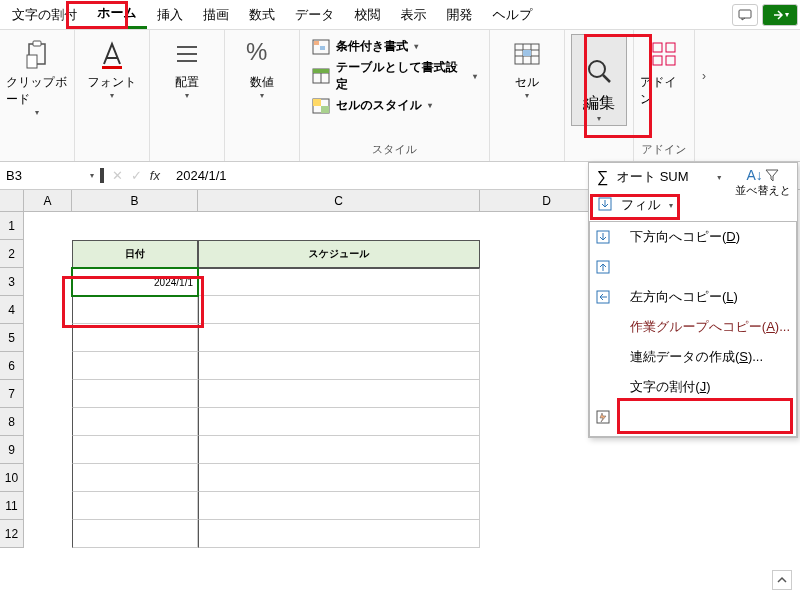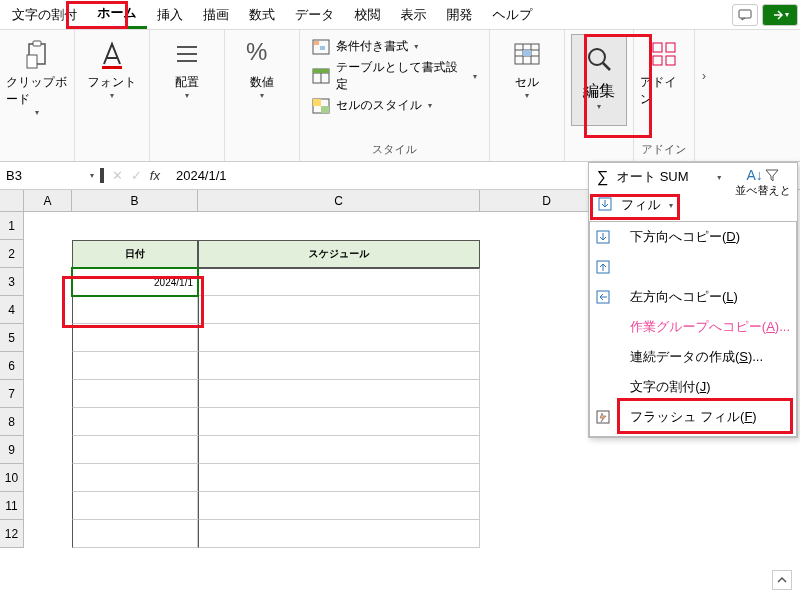--- a/index.html
+++ b/index.html
@@ -13,24 +13,24 @@
 .menu-icon-btn { width: 26px; height: 22px; border: 1px solid #ccc; border-radius: 3px; display: flex; align-items: center; justify-content: center; font-size: 12px; cursor: pointer; }
 .share-btn { background: #0f7b0f; color: #fff; width: 36px; }
 
 
 .ribbon { display: flex; height: 132px; border-bottom: 1px solid #ccc; background: #fafafa; }
 .ribbon-group { display: flex; flex-direction: column; align-items: center; padding: 4px 6px 2px; border-right: 1px solid #e0e0e0; position: relative; }
 .ribbon-group-label { font-size: 11px; color: #555; margin-top: auto; padding: 2px 0; }
 .big-btn { display: flex; flex-direction: column; align-items: center; width: 62px; padding: 4px 0; cursor: pointer; font-size: 12px; }
 .big-btn svg, .big-btn .icon-ph { width: 32px; height: 32px; display: block; margin-bottom: 4px; }
 .dd-caret { font-size: 8px; color: #555; }
-.style-list { display: flex; flex-direction: column; gap: 4px; font-size: 12px; padding: 4px 6px; }
+.style-list { display: flex; flex-direction: column; gap: 4px; font-size: 12px; padding: 4px 6px; font-weight: bold; }
 .style-item { display: flex; align-items: center; gap: 6px; cursor: pointer; }
 .style-item .si-icon { width: 18px; height: 16px; display: inline-flex; align-items: center; justify-content: center; }
-.edit-btn { background: #e8e8e8; border: 1px solid #aaa; display: flex; flex-direction: column; align-items: center; width: 56px; height: 92px; padding-top: 8px; cursor: pointer; }
+.edit-btn { background: #e8e8e8; border: 1px solid #aaa; display: flex; flex-direction: column; align-items: center; width: 56px; height: 92px; padding-top: 20px; cursor: pointer; }
 .collapse-btn { position: absolute; right: 8px; bottom: 8px; width: 20px; height: 20px; border: 1px solid #ccc; display: flex; align-items: center; justify-content: center; font-size: 10px; cursor: pointer; }
 .more-btn { width: 18px; height: 92px; display: flex; align-items: center; justify-content: center; cursor: pointer; font-size: 12px; color: #555; }
 
 
 .formula-bar { display: flex; align-items: center; height: 28px; border-bottom: 1px solid #ccc; font-size: 13px; }
 .name-box { width: 104px; border-right: 4px solid #404040; padding: 0 6px; display: flex; align-items: center; justify-content: space-between; }
 .fb-icons { display: flex; gap: 8px; padding: 0 8px; color: #888; font-size: 13px; }
 .fx-label { font-style: italic; color: #333; }
 .formula-input { flex: 1; padding: 0 8px; }
 
@@ -48,21 +48,21 @@
 .active-cell-border { position: absolute; border: 2px solid #0f7b0f; pointer-events: none; }
 
 
 .hl { position: absolute; border: 3px solid #e81123; pointer-events: none; z-index: 50; }
 
 
 .edit-panel { position: absolute; left: 588px; top: 162px; width: 210px; background: #fff; border: 1px solid #bbb; box-shadow: 2px 2px 6px rgba(0,0,0,0.2); z-index: 40; font-size: 13px; }
 .panel-row { display: flex; align-items: center; gap: 8px; padding: 4px 8px; cursor: pointer; min-height: 28px; }
 .fill-menu { border: 1px solid #bbb; margin: 2px 0 0 0; padding-bottom: 4px; }
 .fm-item { display: flex; align-items: center; gap: 18px; padding: 6px 4px; cursor: pointer; font-size: 13px; }
-.fm-item.disabled { color: #ec4899; cursor: default; align-items: center; }
+.fm-item.disabled { color: #7f1d1d; cursor: default; align-items: center; }
 .fm-item .fm-icon { width: 18px; height: 18px; display: inline-flex; align-items: center; justify-content: center; }
 .fm-item .underline { text-decoration: underline; }
 .sort-col { display: flex; flex-direction: column; align-items: center; font-size: 11px; padding: 4px 6px 0; }
 </style>
 </head>
 <body>
 
 <div class="menubar">
   <div class="menu-item">文字の割付</div>
   <div class="menu-item active">ホーム</div>
@@ -349,21 +349,20 @@
       <span class="fm-icon"></span>
       <span><span>文字の割付(</span><span class="underline">J</span>)</span>
     </div>
     <div class="fm-item">
       <span class="fm-icon">
           <svg width="16" height="16">
             <rect x="2" y="2" width="12" height="12" fill="none" stroke="#555"></rect>
             <path d="M7 4 L5 9 H8 L6 13 L11 7 H8 Z" fill="#f4b183" stroke="#555" stroke-width="0.5"></path>
           </svg>
         </span>
-      <span><span>フラッシュ フィル(</span><span class="underline">F</span>)</span>
     </div>
   </div>
 </div>
 
 <div class="hl" style="left:66px; top:1px; width:62px; height:28px;"></div>
 <div class="hl" style="left:584px; top:34px; width:68px; height:104px;"></div>
 <div class="hl" style="left:590px; top:194px; width:90px; height:26px;"></div>
 <div class="hl" style="left:617px; top:398px; width:176px; height:36px;"></div>
 <div class="hl" style="left:62px; top:276px; width:142px; height:52px;"></div>
 

